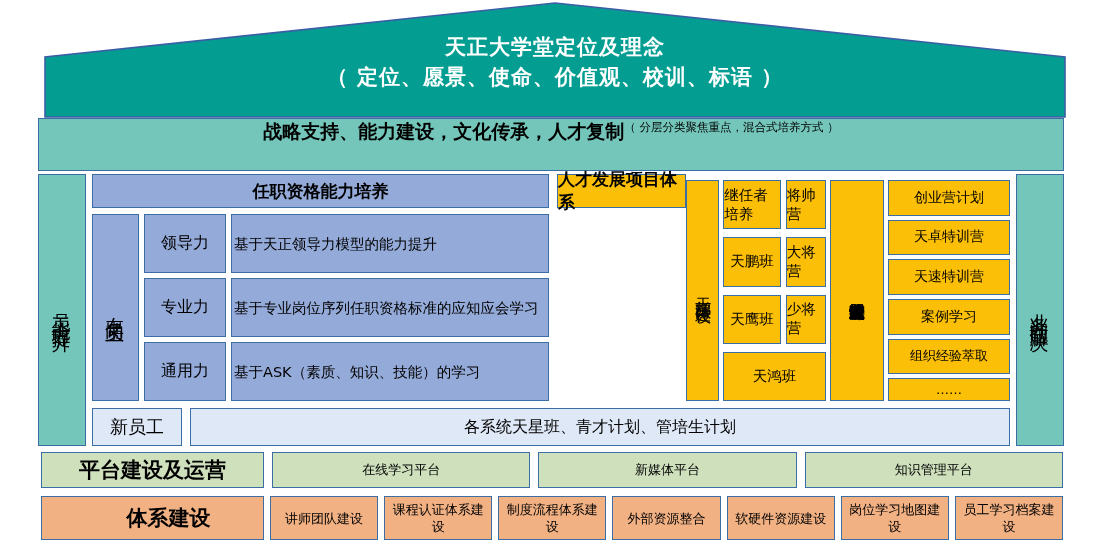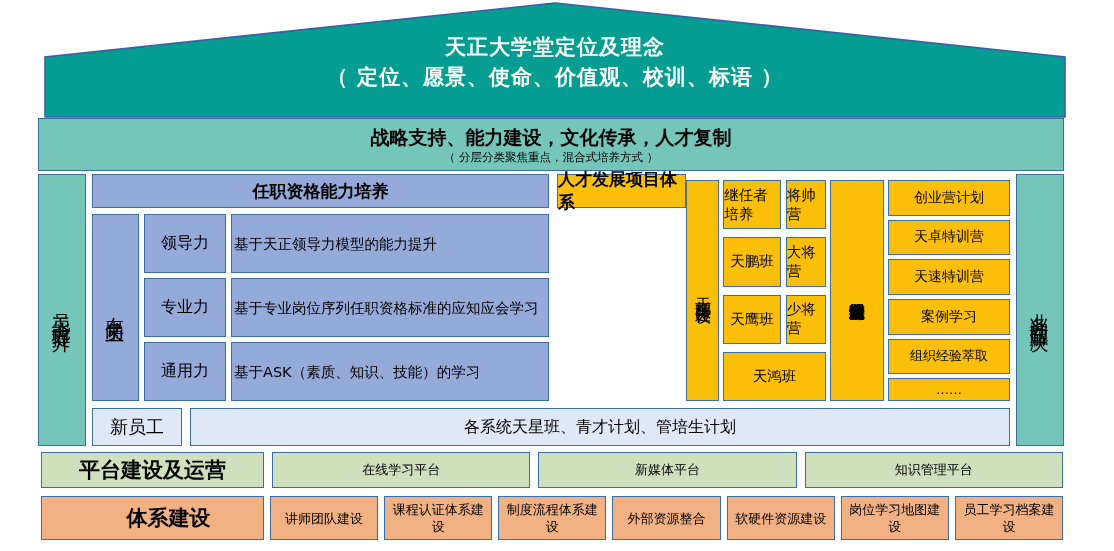--- a/index.html
+++ b/index.html
@@ -31,22 +31,22 @@
     pointer-events: none;
   }
   .roof-text .l2 { font-size: 21px; }
 
   
   .band2 {
     position: absolute;
     left: 38px; top: 118px; width: 1026px; height: 53px;
     background: #74c6bb;
     border: 1.5px solid #3b6ea5;
-    display: flex; flex-direction: column;
-    align-items: center; justify-content: center;
+    display: flex; flex-direction: row;
+    align-items: flex-start; justify-content: center;
   }
   .band2 .t1 { font-size: 19px; font-weight: bold; color: #000; line-height: 24px; }
   .band2 .t2 { font-size: 11.5px; color: #000; line-height: 16px; }
 
   
   .body-row {
     position: absolute;
     left: 38px; top: 174px; width: 1026px; height: 272px;
     display: flex;
   }

